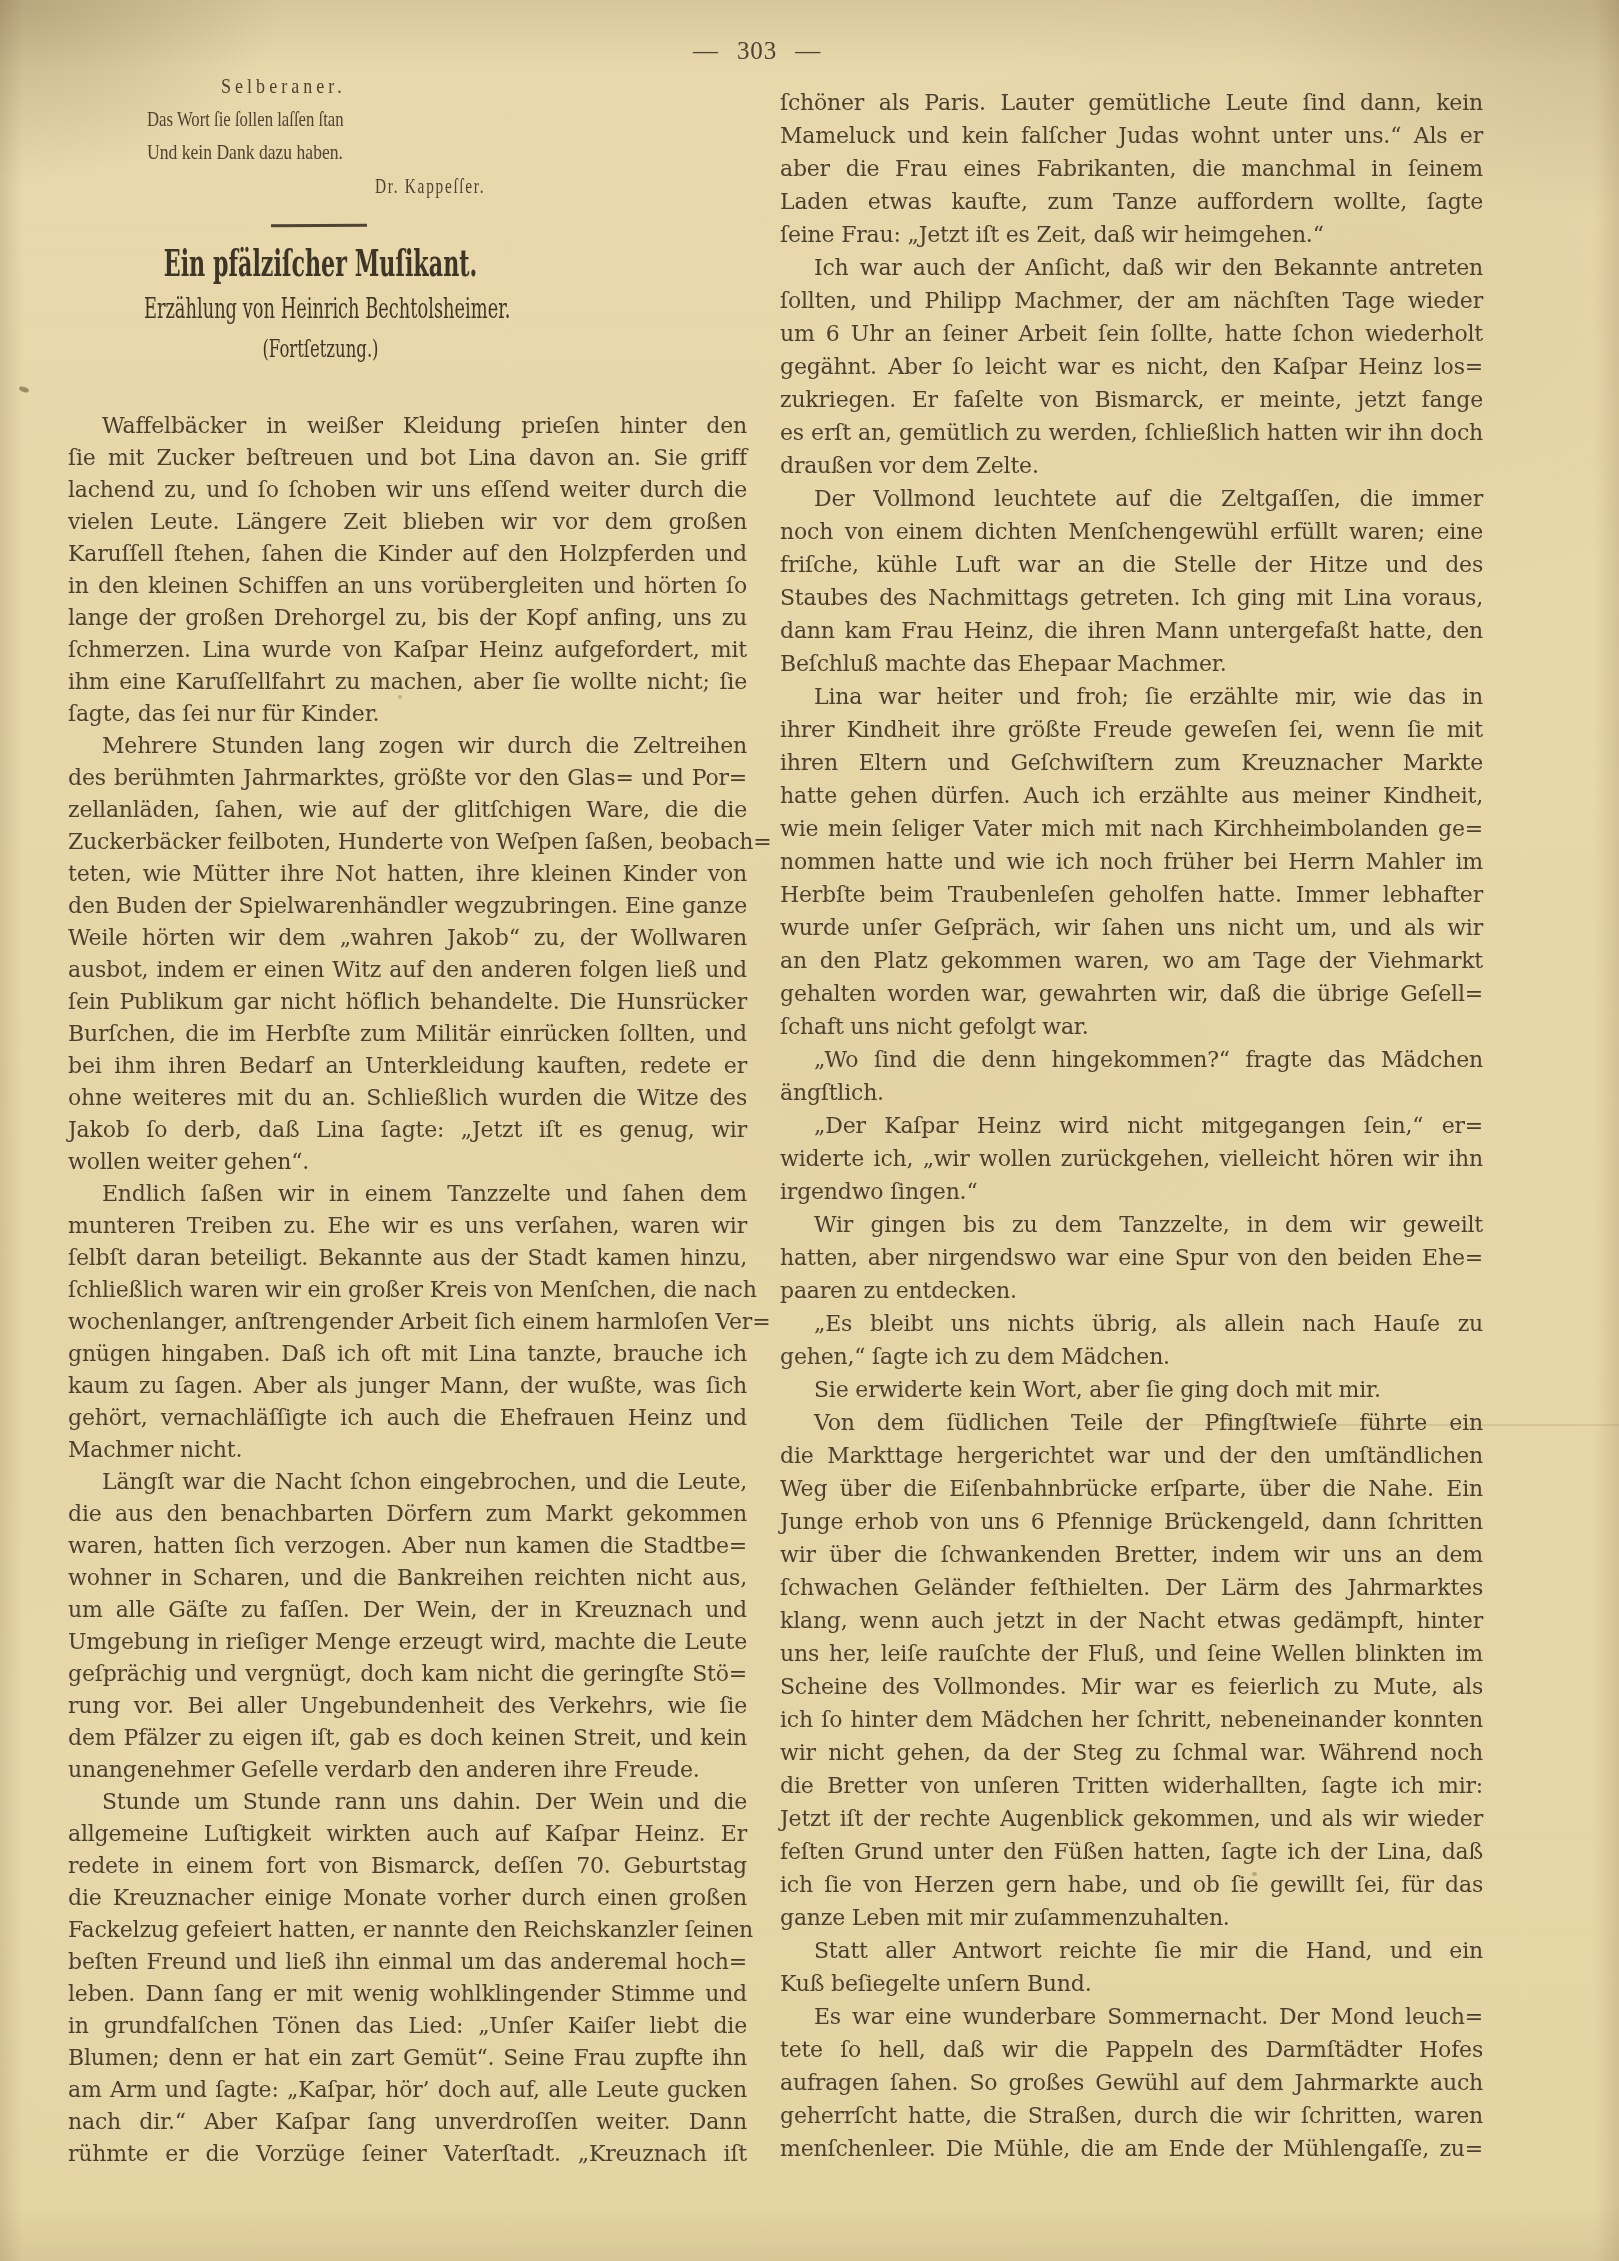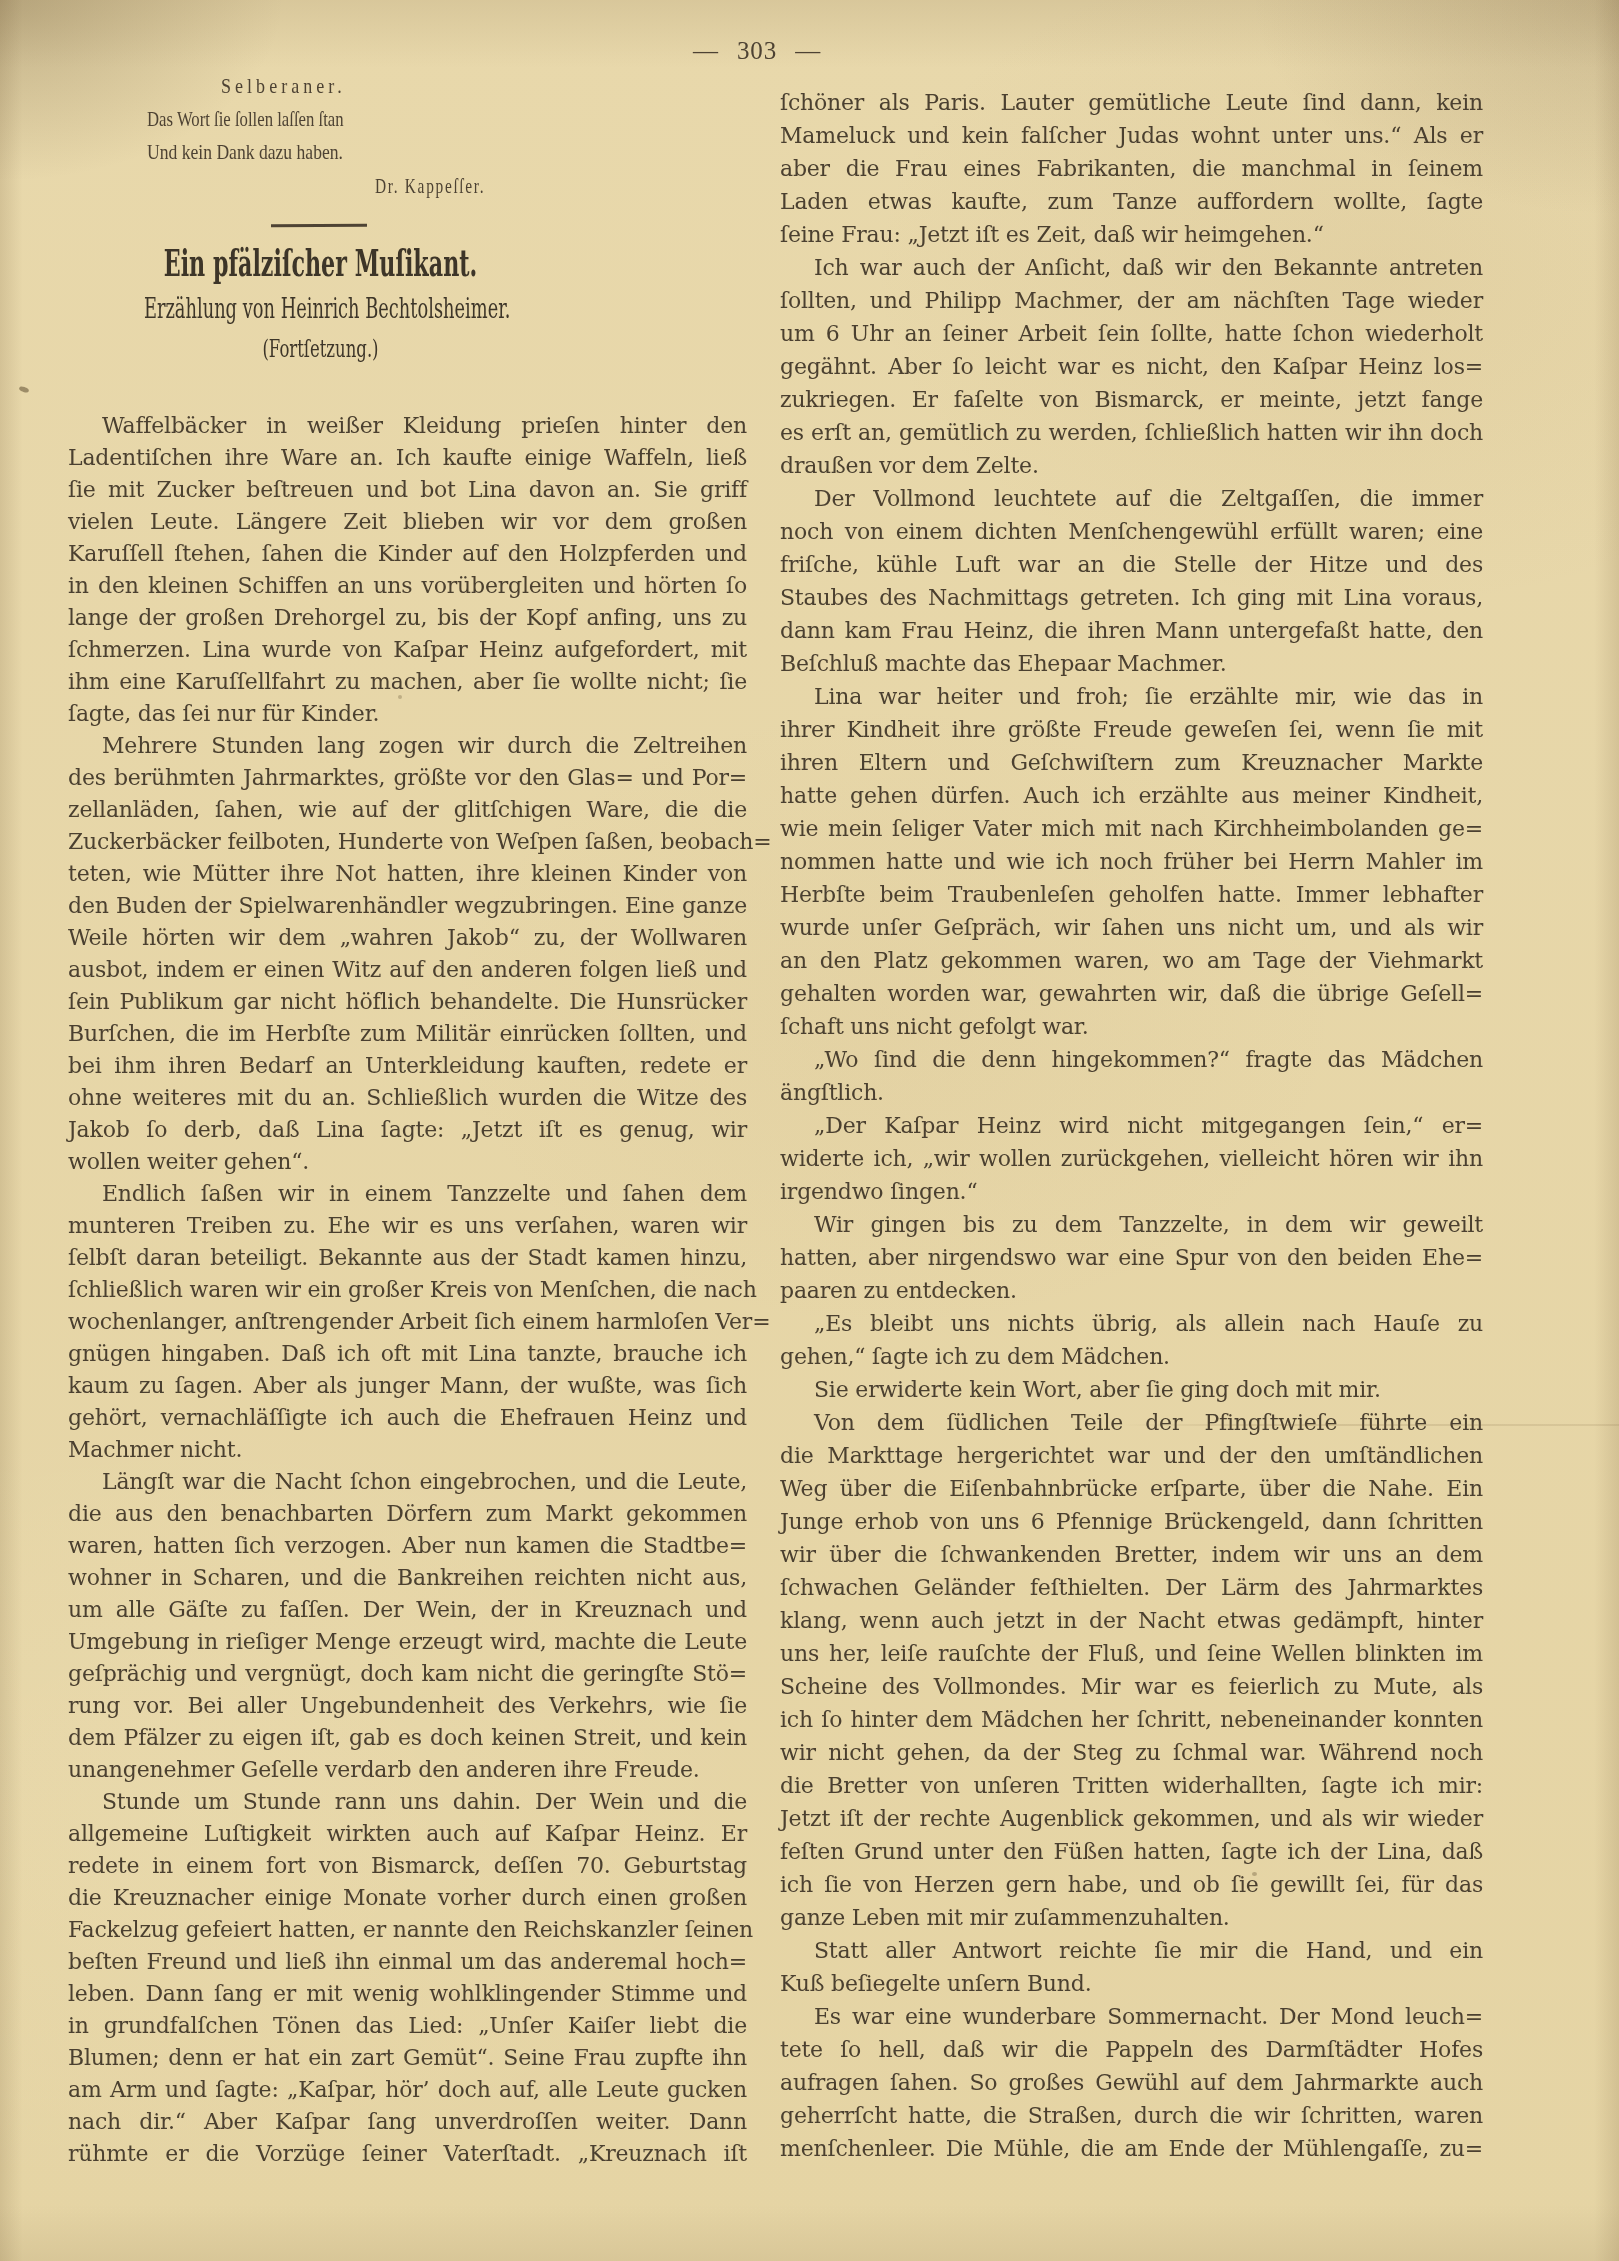--- a/index.html
+++ b/index.html
@@ -72,22 +72,22 @@
   <div class="rule"></div>
 
   <div class="headings">
     <h1>Ein pfälziſcher Muſikant.</h1>
     <h2>Erzählung von Heinrich Bechtolsheimer.</h2>
     <h3>(Fortſetzung.)</h3>
   </div>
 
   <div class="col col-left" id="col-left">
       <div class="tl ind">Waffelbäcker in weißer Kleidung prieſen hinter den</div>
-      <div class="tl">Ladentiſchen ihre Ware an. Ich kaufte einige Waffeln, ließ</div>
       <div class="tl">ſie mit Zucker beſtreuen und bot Lina davon an. Sie griff</div>
+      <div class="tl">lachend zu, und ſo ſchoben wir uns eſſend weiter durch die</div>
       <div class="tl">vielen Leute. Längere Zeit blieben wir vor dem großen</div>
       <div class="tl">Karuſſell ſtehen, ſahen die Kinder auf den Holzpferden und</div>
       <div class="tl">in den kleinen Schiffen an uns vorübergleiten und hörten ſo</div>
       <div class="tl">lange der großen Drehorgel zu, bis der Kopf anfing, uns zu</div>
       <div class="tl">ſchmerzen. Lina wurde von Kaſpar Heinz aufgefordert, mit</div>
       <div class="tl">ihm eine Karuſſellfahrt zu machen, aber ſie wollte nicht; ſie</div>
       <div class="tl short">ſagte, das ſei nur für Kinder.</div>
       <div class="tl ind">Mehrere Stunden lang zogen wir durch die Zeltreihen</div>
       <div class="tl">des berühmten Jahrmarktes, größte vor den Glas= und Por=</div>
       <div class="tl">zellanläden, ſahen, wie auf der glitſchigen Ware, die die</div>

